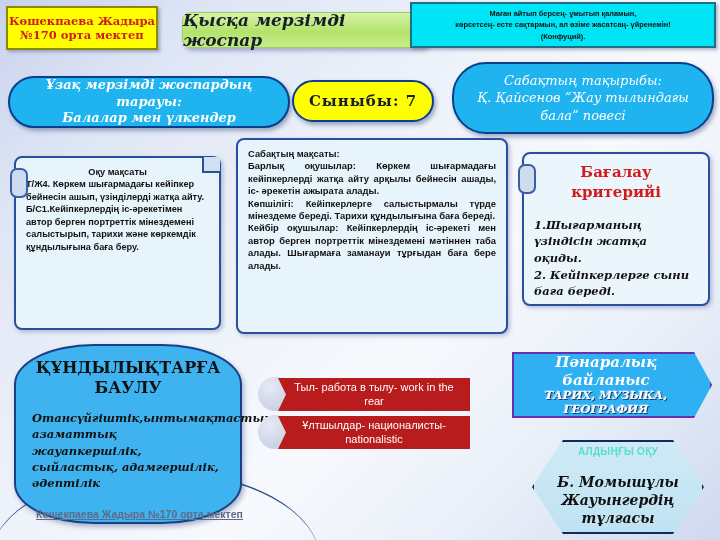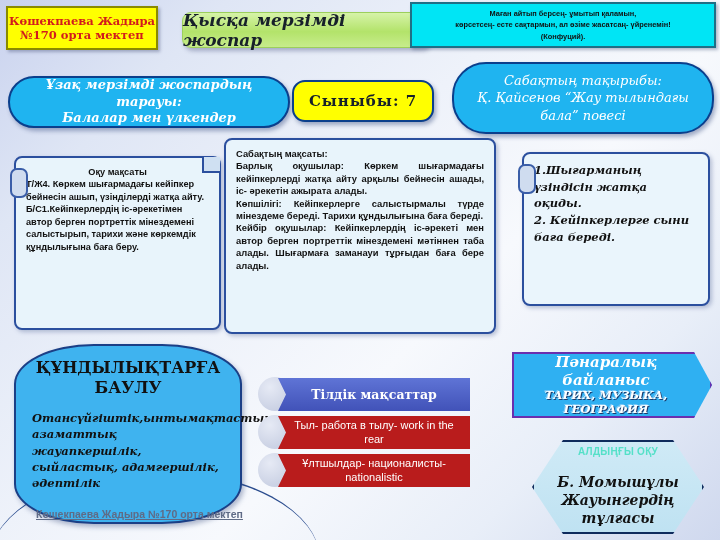--- a/index.html
+++ b/index.html
@@ -41,21 +41,21 @@
   
   .ltp-pill{
     left:8px;top:76px;width:282px;height:52px;border-radius:26px;
     background:#1fb4f0;border:2px solid #0b3f8c;
     display:flex;align-items:center;justify-content:center;text-align:center;
     color:#ffffff;font-family:"DejaVu Serif","Liberation Serif",serif;
     font-style:italic;font-weight:bold;font-size:13px;line-height:1.3;padding:0 10px;
     box-shadow:2px 3px 4px rgba(60,80,130,.45);
   }
   .grade-pill{
-    left:292px;top:80px;width:142px;height:42px;border-radius:13px;
+    left:292px;top:80px;width:142px;height:42px;border-radius:21px;
     background:#ffff00;border:2px solid #0b3f8c;
     display:flex;align-items:center;justify-content:center;
     color:#17202a;font-weight:bold;font-size:15px;letter-spacing:1px;
     font-family:"DejaVu Serif","Liberation Serif",serif;
     box-shadow:2px 3px 4px rgba(60,80,130,.45);
   }
   .topic-pill{
     left:452px;top:62px;width:262px;height:72px;border-radius:34px;
     background:#1fb4f0;border:2px solid #0b3f8c;
     display:flex;align-items:center;justify-content:center;text-align:center;
@@ -65,21 +65,21 @@
   }
 
   
   .note{
     background:#e8f4fb;border:2px solid #2b4f9e;border-radius:8px;
     box-shadow:2px 2px 4px rgba(70,90,140,.35);
   }
   .note .inner{padding:8px 10px;font-size:9.2px;color:#111;line-height:1.35;font-weight:bold;}
   .objective-box{left:14px;top:156px;width:207px;height:174px;}
   .objective-box .hd{text-align:center;font-weight:bold;}
-  .goals-box{left:224px;top:138px;width:272px;height:196px;}
+  .goals-box{left:236px;top:138px;width:272px;height:196px;}
   .goals-box .inner{font-size:9.4px;line-height:1.32;text-align:justify;}
   .goals-box .lbl{font-weight:bold;}
   .criteria-box{left:522px;top:152px;width:188px;height:154px;background:#eaf5fc;}
   .criteria-title{
     text-align:center;color:#d21c1c;font-weight:bold;font-size:15px;
     font-family:"DejaVu Serif","Liberation Serif",serif;margin-bottom:14px;
   }
   .criteria-body{
     font-family:"DejaVu Serif","Liberation Serif",serif;font-style:italic;
     font-size:11.5px;line-height:1.45;color:#111;
@@ -210,37 +210,34 @@
       <div>
         <span class="lbl">Кейбір оқушылар:</span>
         <span>Кейіпкерлердің іс-әрекеті мен автор берген портреттік мінездемені мәтіннен таба алады. Шығармаға заманауи тұрғыдан баға бере алады.</span>
       </div>
     </div>
   </div>
 
   <div class="abs note criteria-box">
     <div class="clip"></div>
     <div class="inner">
+      <div class="criteria-title">Бағалау критерийі</div>
       <div class="criteria-body">
         <div>1.Шығарманың үзіндісін жатқа оқиды.</div>
         <div>2. Кейіпкерлерге сыни баға береді.</div>
       </div>
     </div>
   </div>
 
   <div class="abs values-box">
     <div class="values-title">ҚҰНДЫЛЫҚТАРҒА БАУЛУ</div>
     <div class="values-body">Отансүйгіштік,ынтымақтастық, азаматтық жауапкершілік, сыйластық, адамгершілік, әдептілік</div>
   </div>
 
   <div class="abs chain">
-    <div class="chain-row head">
-      <div class="chain-dot"></div>
-      <div class="chain-bar">Тілдік мақсаттар</div>
-    </div>
     <div class="chain-row">
       <div class="chain-dot"></div>
       <div class="chain-bar">Тыл- работа в тылу- work in the rear</div>
     </div>
     <div class="chain-row">
       <div class="chain-dot"></div>
       <div class="chain-bar">Ұлтшылдар- националисты- nationalistic</div>
     </div>
   </div>
 

